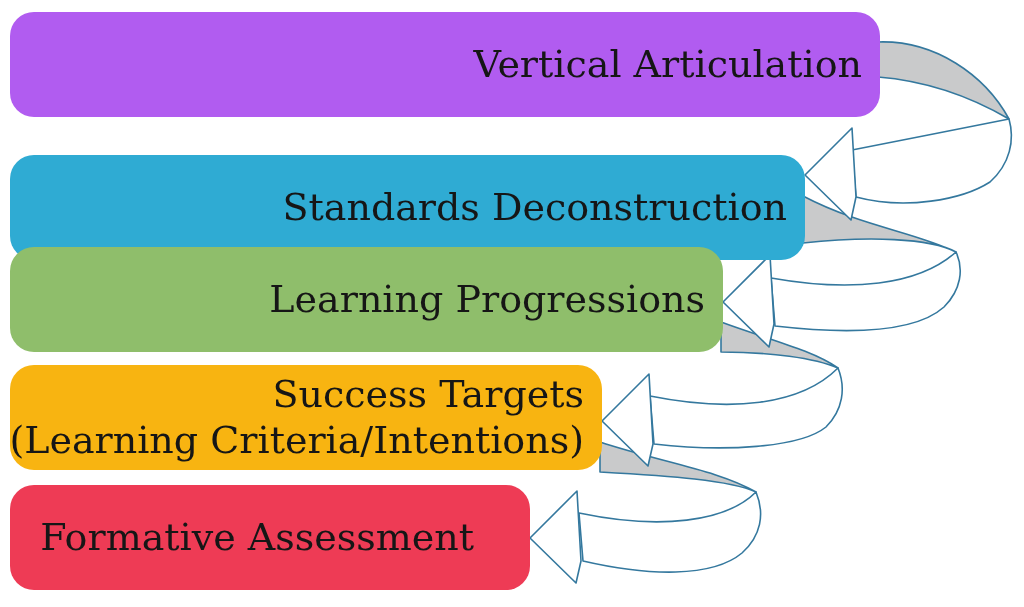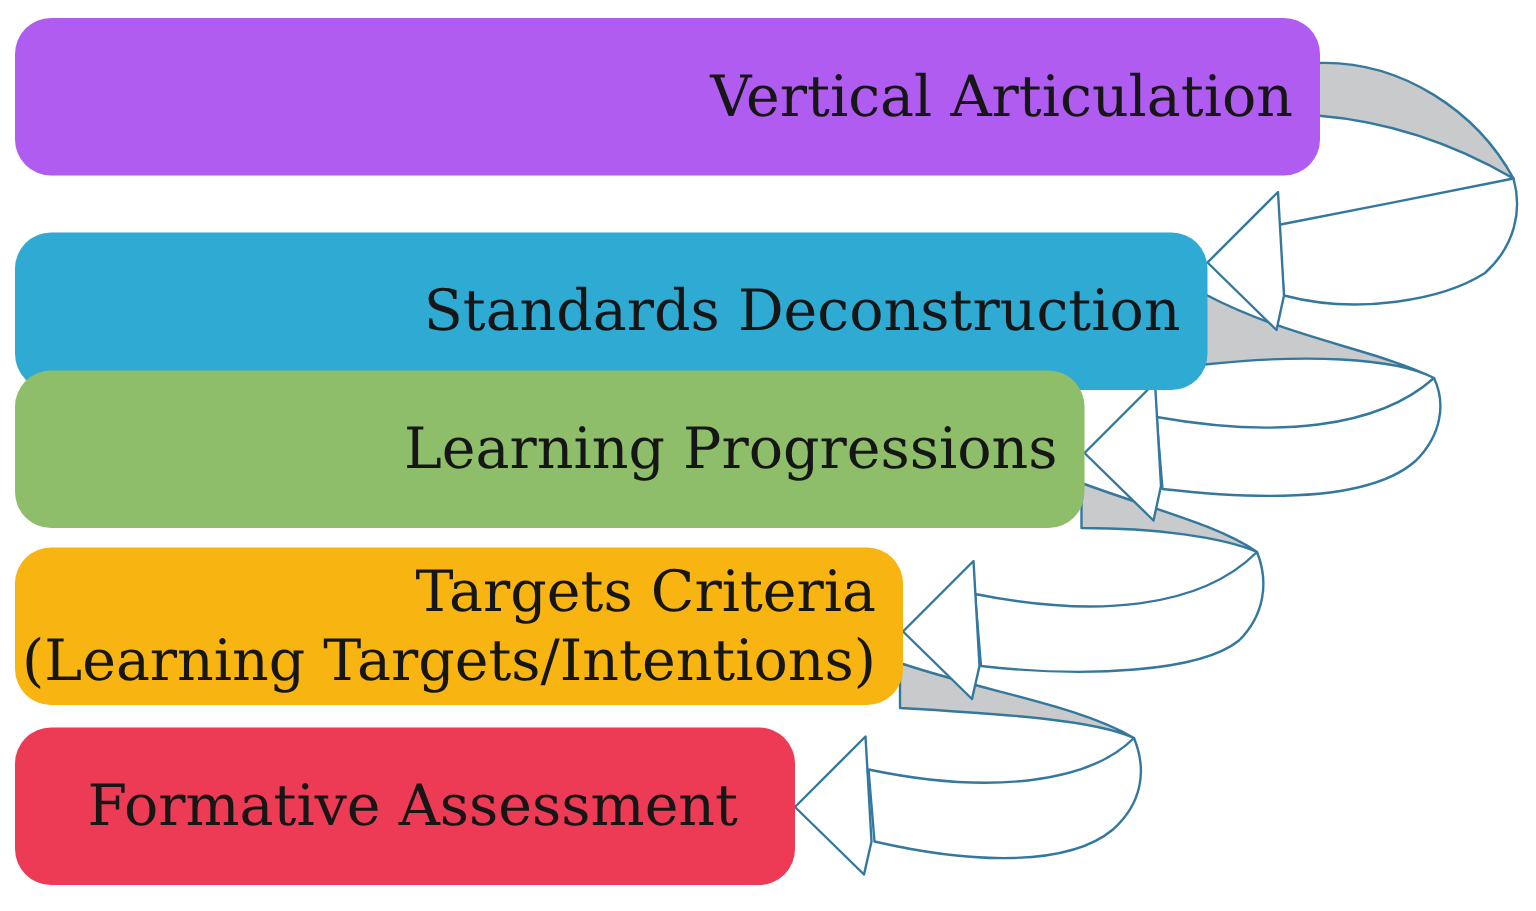--- a/index.html
+++ b/index.html
@@ -57,21 +57,21 @@
   .bar .line {
     font-size: 38px;
     line-height: 1.2;
     color: var(--text-color, #161616);
     white-space: nowrap;
   }
   .bar-1 { top: 12px;  width: 870px; padding-left: 11px; }
   .bar-2 { top: 127px; width: 795px; margin-top: 28px; }
   .bar-3 { top: 247px; width: 713px; padding-left: 25px; }
   .bar-4 { top: 365px; width: 592px; }
-  .bar-5 { top: 485px; width: 520px; padding-right: 38px; }
+  .bar-5 { top: 485px; width: 520px; padding-right: 56px; }
 </style>
 </head>
 <body>
 
 <div class="canvas">
 
   <svg class="arrows-svg" width="1024" height="607" viewBox="0 0 1024 607">
 
     <g>
       <path class="ribbon-back" d="M878,42 C935,40 985,75 1009,119 C985,105 940,82 878,77 Z"></path>
@@ -101,21 +101,21 @@
 
   <div class="bar bar-2" style="background: rgb(47, 171, 211);">
     <span class="line">Standards Deconstruction</span>
   </div>
 
   <div class="bar bar-3" style="background: rgb(143, 190, 107);">
     <span class="line">Learning Progressions</span>
   </div>
 
   <div class="bar bar-4" style="background: rgb(248, 180, 17);">
-    <span class="line">Targets Criteria</span>
-    <span class="line">(Learning Targets/Intentions)</span>
+    <span class="line">Success Targets</span>
+    <span class="line">(Learning Criteria/Intentions)</span>
   </div>
 
   <div class="bar bar-5" style="background: rgb(238, 59, 85);">
     <span class="line">Formative Assessment</span>
   </div>
 
 </div>
 
 </body></html>

